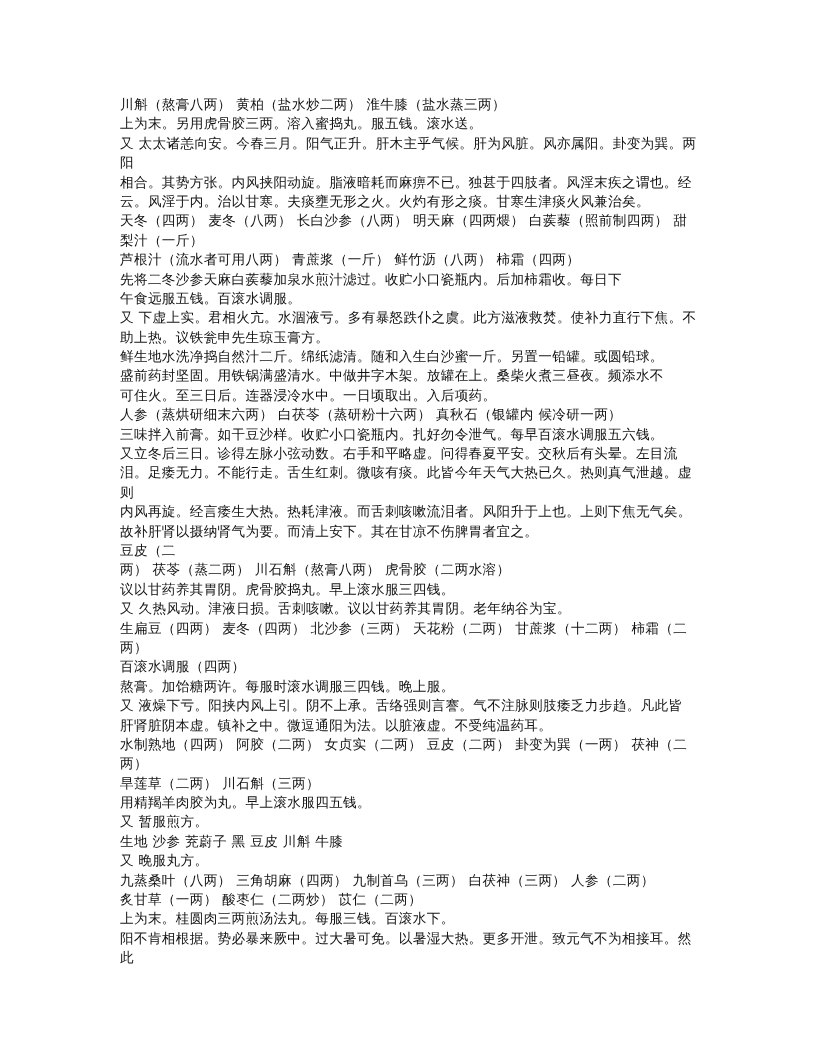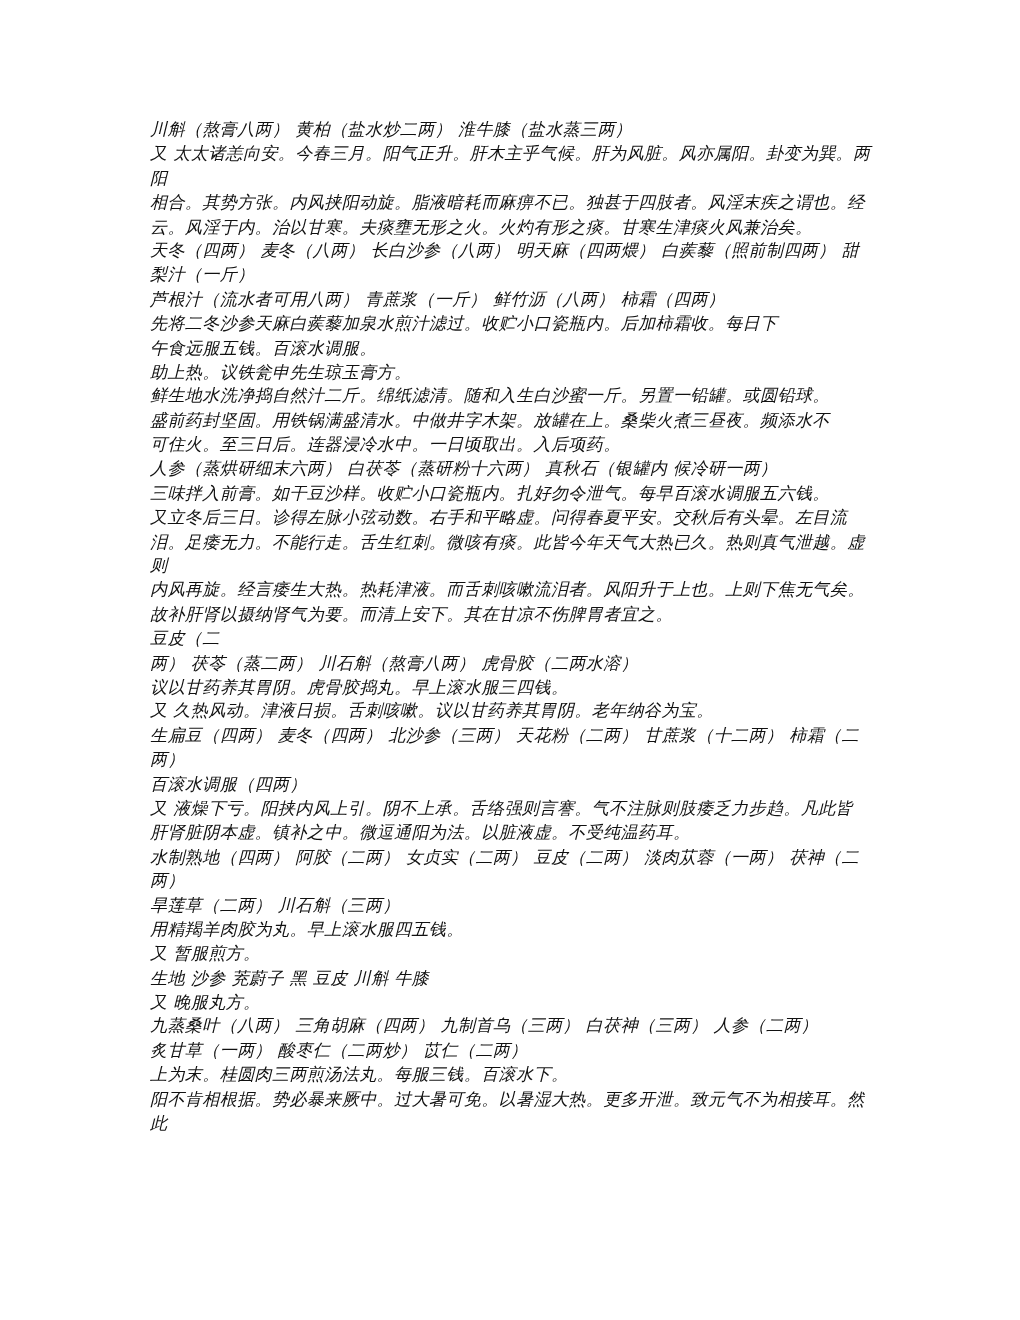--- a/index.html
+++ b/index.html
@@ -21,58 +21,60 @@
     }
     .line {
       font-family: "DejaVu Serif", "Liberation Serif", serif;
       font-size: 13.6px;
       line-height: 19.4px;
       height: 19.4px;
       color: #111111;
       white-space: nowrap;
       overflow: visible;
       letter-spacing: 0.35px;
-      font-style: italic;
     }
   </style>
 </head>
 <body>
 
 <div class="page">
   <div class="line">川斛（熬膏八两）  黄柏（盐水炒二两）  淮牛膝（盐水蒸三两）</div>
+  <div class="line">上为末。另用虎骨胶三两。溶入蜜捣丸。服五钱。滚水送。</div>
   <div class="line">又 太太诸恙向安。今春三月。阳气正升。肝木主乎气候。肝为风脏。风亦属阳。卦变为巽。两</div>
   <div class="line">阳</div>
   <div class="line">相合。其势方张。内风挟阳动旋。脂液暗耗而麻痹不已。独甚于四肢者。风淫末疾之谓也。经</div>
   <div class="line">云。风淫于内。治以甘寒。夫痰壅无形之火。火灼有形之痰。甘寒生津痰火风兼治矣。</div>
   <div class="line">天冬（四两）  麦冬（八两）  长白沙参（八两）  明天麻（四两煨）  白蒺藜（照前制四两）  甜</div>
   <div class="line">梨汁（一斤）</div>
   <div class="line">芦根汁（流水者可用八两）  青蔗浆（一斤）  鲜竹沥（八两）  柿霜（四两）</div>
   <div class="line">先将二冬沙参天麻白蒺藜加泉水煎汁滤过。收贮小口瓷瓶内。后加柿霜收。每日下</div>
   <div class="line">午食远服五钱。百滚水调服。</div>
+  <div class="line">又 下虚上实。君相火亢。水涸液亏。多有暴怒跌仆之虞。此方滋液救焚。使补力直行下焦。不</div>
   <div class="line">助上热。议铁瓮申先生琼玉膏方。</div>
   <div class="line">鲜生地水洗净捣自然汁二斤。绵纸滤清。随和入生白沙蜜一斤。另置一铅罐。或圆铅球。</div>
   <div class="line">盛前药封坚固。用铁锅满盛清水。中做井字木架。放罐在上。桑柴火煮三昼夜。频添水不</div>
   <div class="line">可住火。至三日后。连器浸冷水中。一日顷取出。入后项药。</div>
   <div class="line">人参（蒸烘研细末六两）  白茯苓（蒸研粉十六两）  真秋石（银罐内 候冷研一两）</div>
   <div class="line">三味拌入前膏。如干豆沙样。收贮小口瓷瓶内。扎好勿令泄气。每早百滚水调服五六钱。</div>
   <div class="line">又立冬后三日。诊得左脉小弦动数。右手和平略虚。问得春夏平安。交秋后有头晕。左目流</div>
   <div class="line">泪。足痿无力。不能行走。舌生红刺。微咳有痰。此皆今年天气大热已久。热则真气泄越。虚</div>
   <div class="line">则</div>
   <div class="line">内风再旋。经言痿生大热。热耗津液。而舌刺咳嗽流泪者。风阳升于上也。上则下焦无气矣。</div>
   <div class="line">故补肝肾以摄纳肾气为要。而清上安下。其在甘凉不伤脾胃者宜之。</div>
   <div class="line">豆皮（二</div>
   <div class="line">两）  茯苓（蒸二两）  川石斛（熬膏八两）  虎骨胶（二两水溶）</div>
   <div class="line">议以甘药养其胃阴。虎骨胶捣丸。早上滚水服三四钱。</div>
   <div class="line">又 久热风动。津液日损。舌刺咳嗽。议以甘药养其胃阴。老年纳谷为宝。</div>
   <div class="line">生扁豆（四两）  麦冬（四两）  北沙参（三两）  天花粉（二两）  甘蔗浆（十二两）  柿霜（二</div>
   <div class="line">两）</div>
   <div class="line">百滚水调服（四两）</div>
+  <div class="line">熬膏。加饴糖两许。每服时滚水调服三四钱。晚上服。</div>
   <div class="line">又 液燥下亏。阳挟内风上引。阴不上承。舌络强则言謇。气不注脉则肢痿乏力步趋。凡此皆</div>
   <div class="line">肝肾脏阴本虚。镇补之中。微逗通阳为法。以脏液虚。不受纯温药耳。</div>
-  <div class="line">水制熟地（四两）  阿胶（二两）  女贞实（二两）  豆皮（二两）  淡肉苁蓉（一两）  茯神（二</div>
+  <div class="line">水制熟地（四两）  阿胶（二两）  女贞实（二两）  豆皮（二两）  卦变为巽（一两）  茯神（二</div>
   <div class="line">两）</div>
   <div class="line">旱莲草（二两）  川石斛（三两）</div>
   <div class="line">用精羯羊肉胶为丸。早上滚水服四五钱。</div>
   <div class="line">又 暂服煎方。</div>
   <div class="line">生地  沙参  茺蔚子  黑  豆皮  川斛  牛膝</div>
   <div class="line">又 晚服丸方。</div>
   <div class="line">九蒸桑叶（八两）  三角胡麻（四两）  九制首乌（三两）  白茯神（三两）  人参（二两）</div>
   <div class="line">炙甘草（一两）  酸枣仁（二两炒）  苡仁（二两）</div>
   <div class="line">上为末。桂圆肉三两煎汤法丸。每服三钱。百滚水下。</div>
   <div class="line">阳不肯相根据。势必暴来厥中。过大暑可免。以暑湿大热。更多开泄。致元气不为相接耳。然</div>

